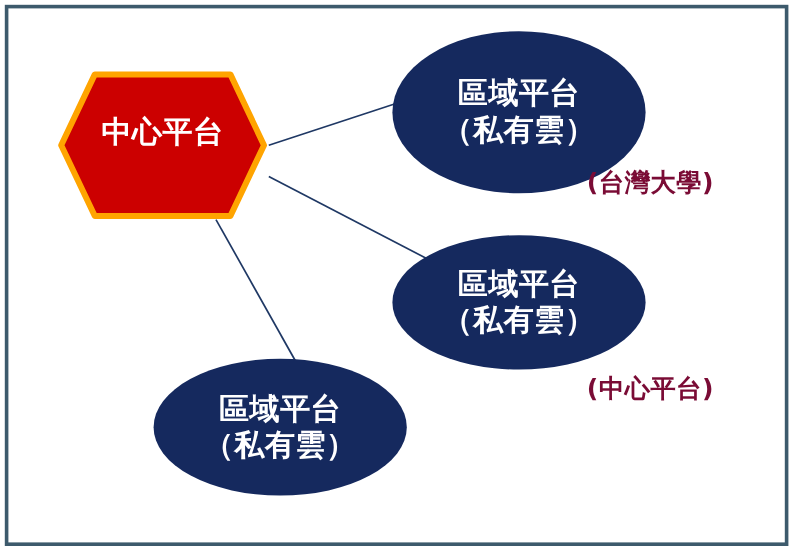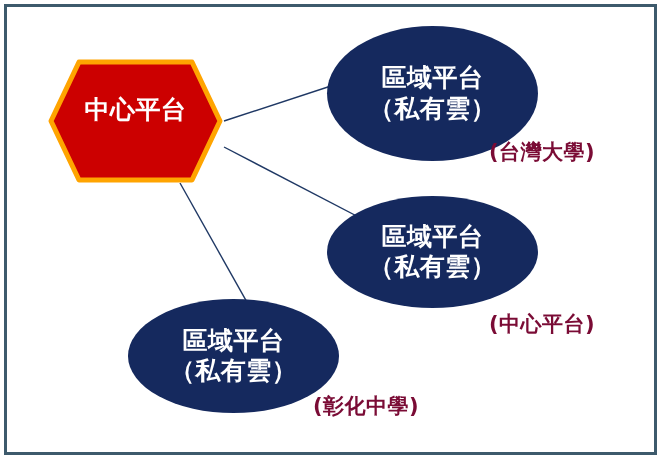--- a/index.html
+++ b/index.html
@@ -125,15 +125,14 @@
     <span class="ell-line">（私有雲）</span>
   </div>
 
   <div id="ell3" class="node ellipse">
     <span class="ell-line">區域平台</span>
     <span class="ell-line">（私有雲）</span>
   </div>
 
   <div id="cap1" class="caption">(台灣大學)</div>
   <div id="cap2" class="caption">(中心平台)</div>
-  <div id="cap3" class="caption">(彰化中學)</div>
 
 </div>
 
 </body></html>

